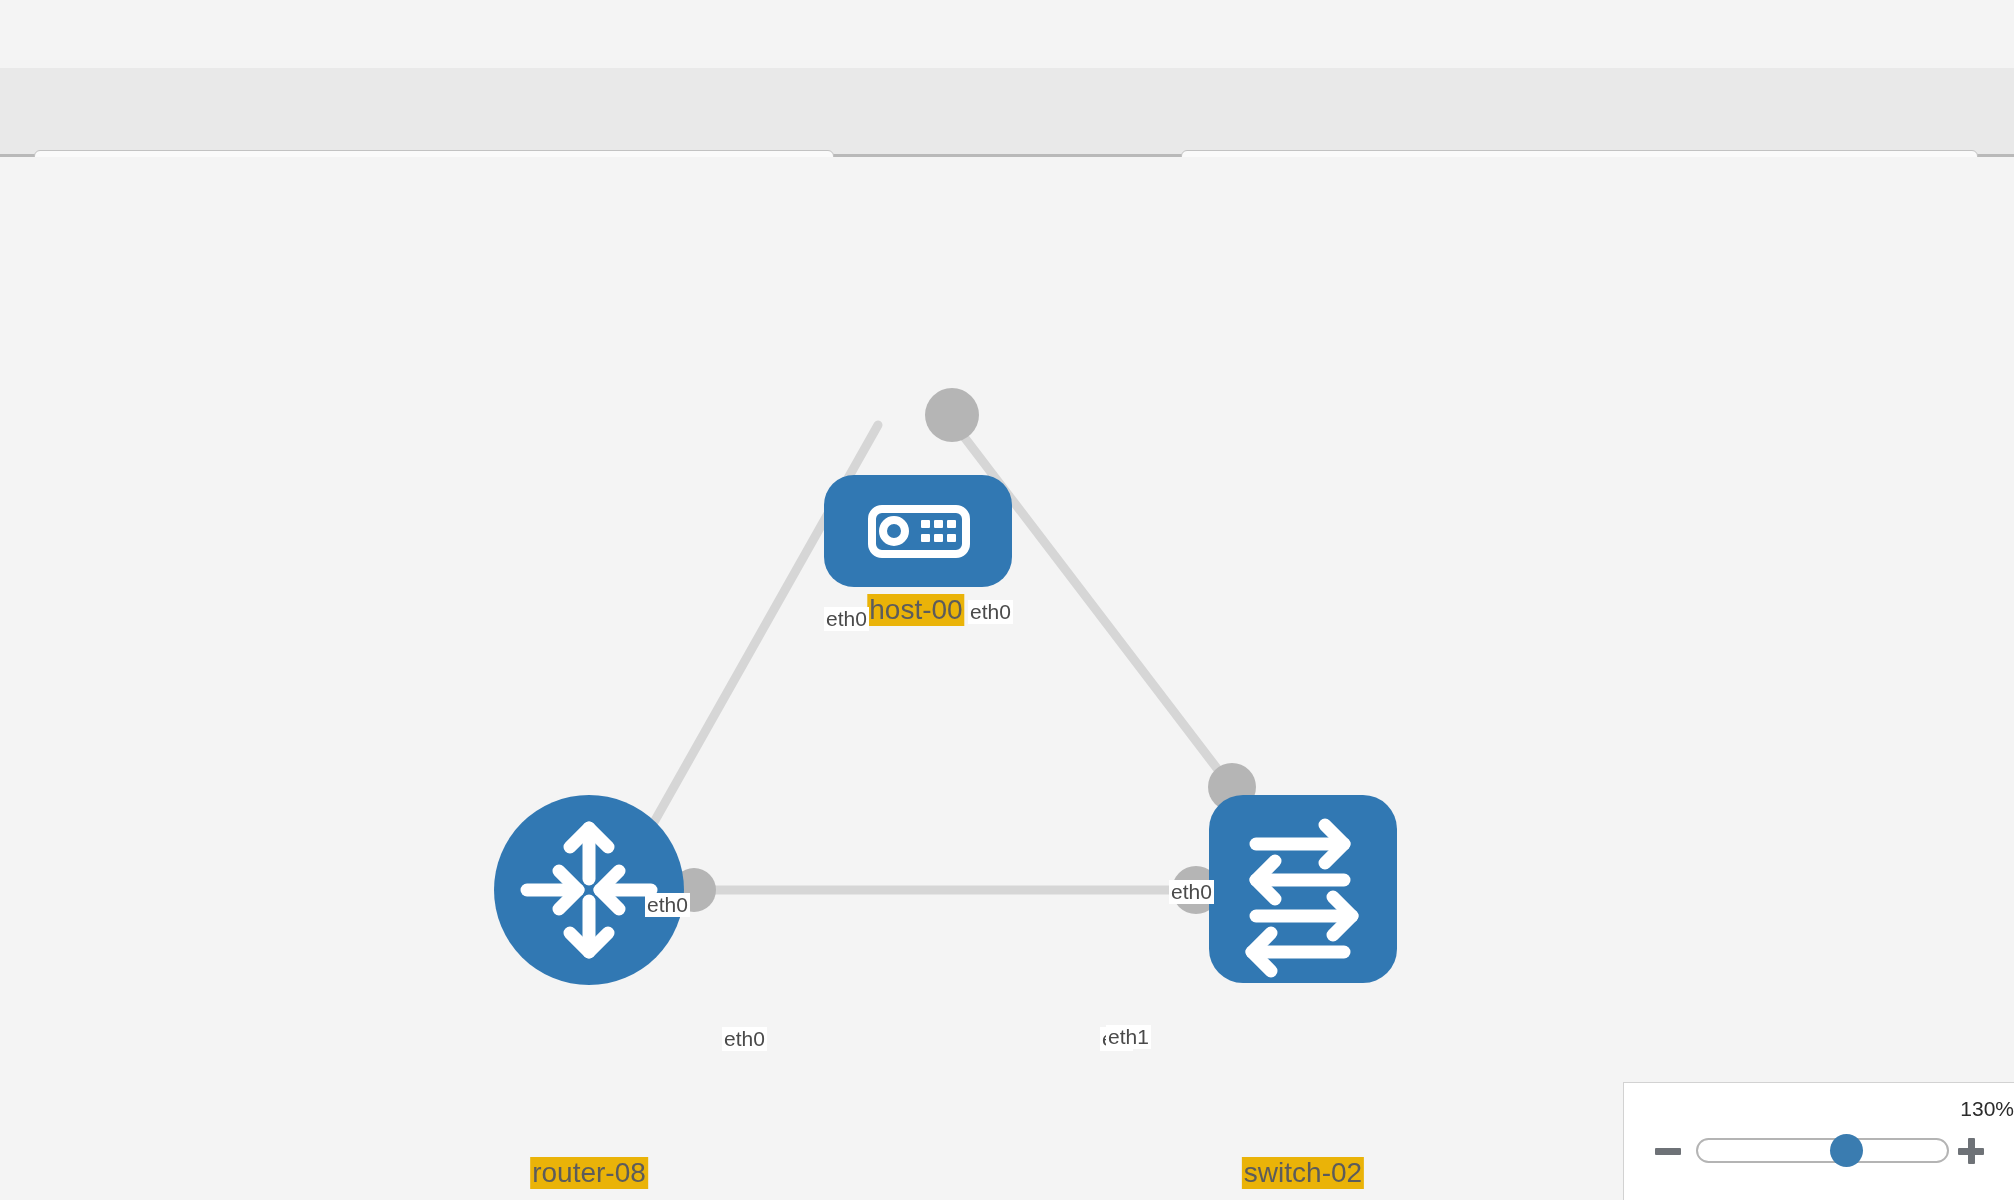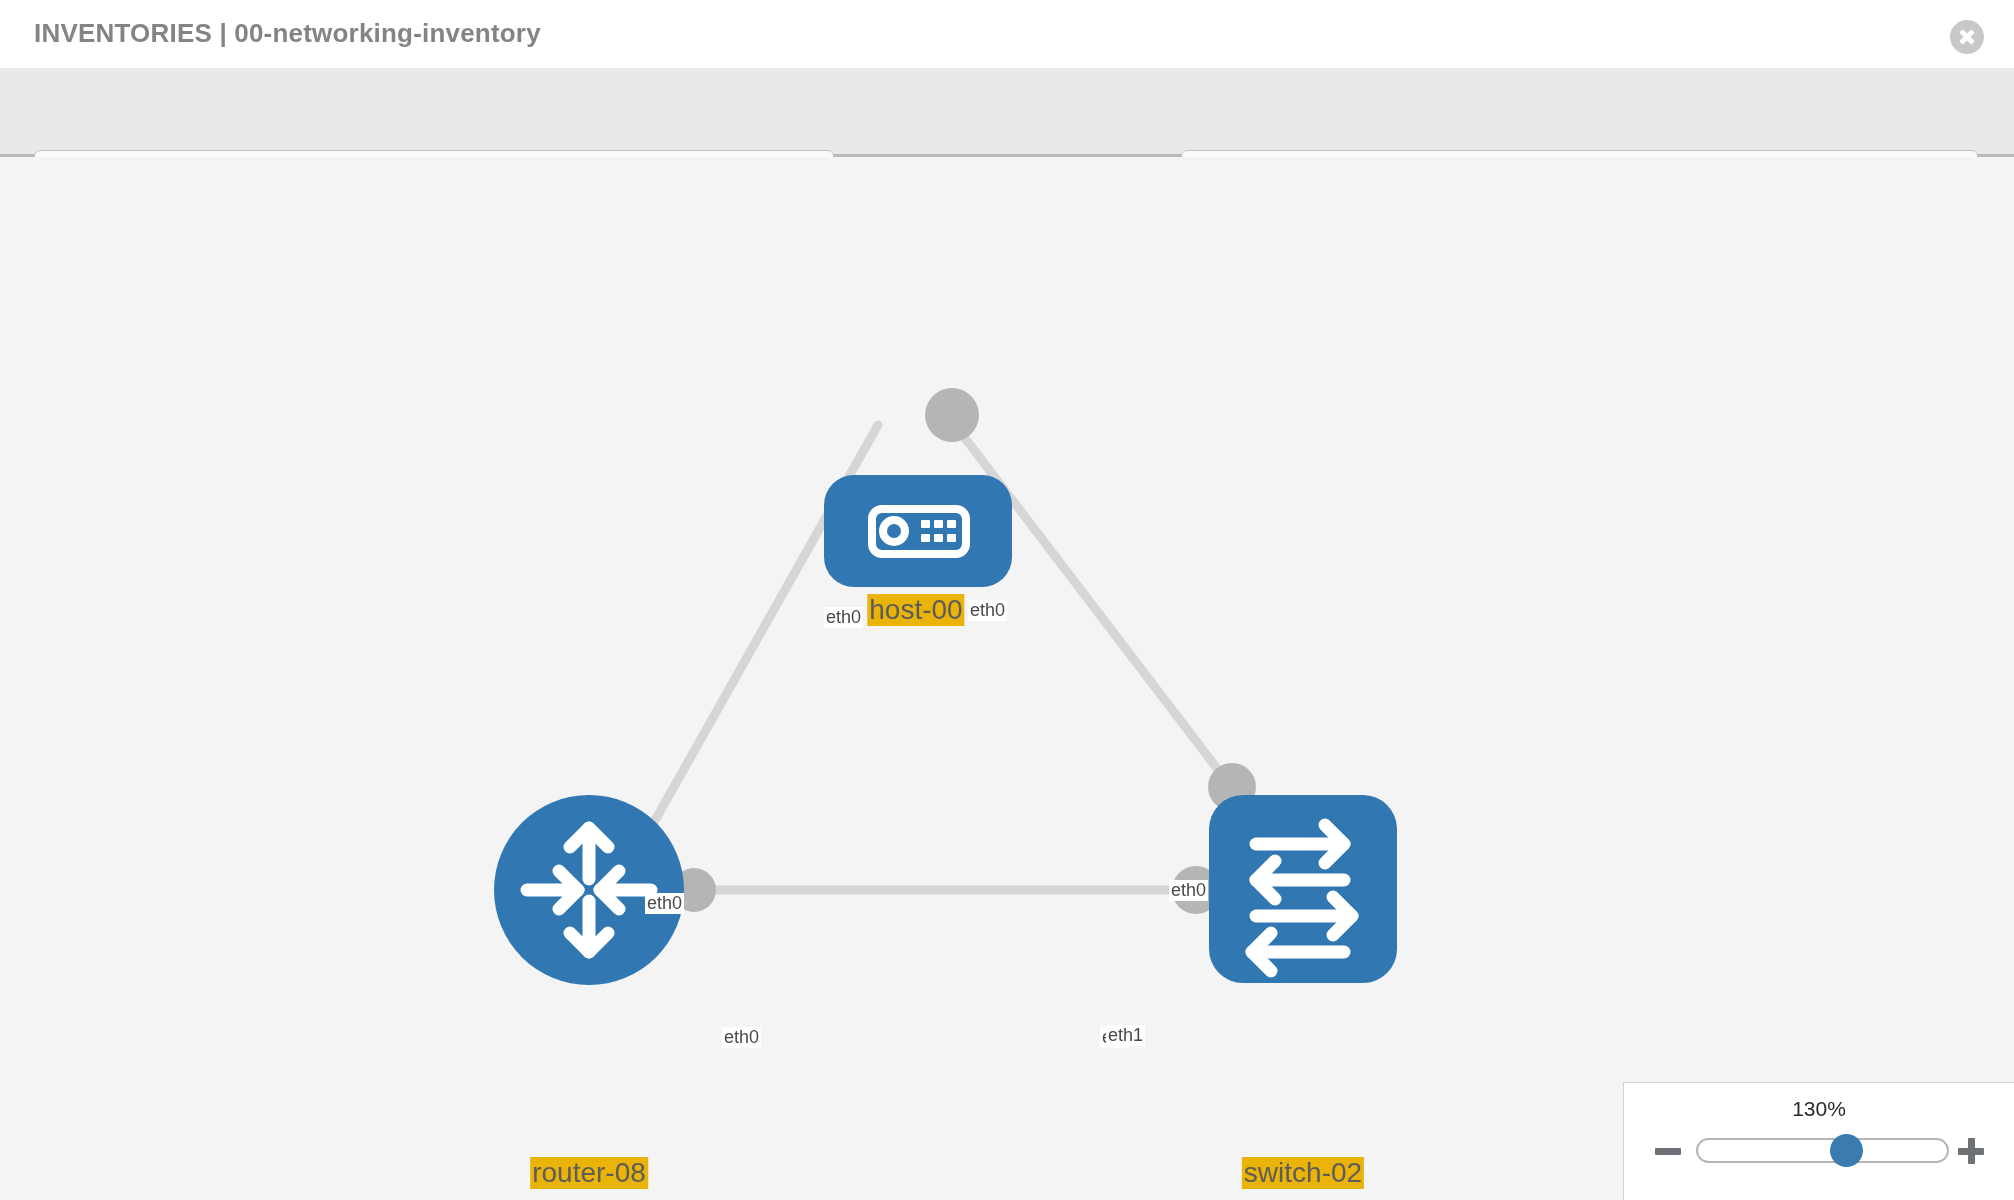--- a/index.html
+++ b/index.html
@@ -106,38 +106,38 @@
     color: #5c5c5c;
     white-space: nowrap;
     transform: translateX(-50%);
     padding: 0 2px;
   }
   .node-label.big  { font-size: 28px; }
   .edge-label {
     position: absolute;
     background: #ffffff;
     color: #4a4a4a;
-    font-size: 18px;
+    font-size: 21px;
     white-space: nowrap;
     padding: 0 2px;
   }
 
   
   .zoom-panel {
     position: absolute;
     left: 1623px; top: 1082px;
     width: 391px; height: 118px;
     background: #ffffff;
     border: 1px solid #d2d2d2;
     border-right: none; border-bottom: none;
     box-sizing: border-box;
   }
   .zoom-value {
     position: absolute; left: 0; right: 0; top: 14px;
-    text-align: center;
+    text-align: right;
     font-size: 21px;
     color: #2b2b2b;
   }
   .zoom-minus, .zoom-plus {
     position: absolute; top: 52px;
     width: 32px; height: 32px;
     cursor: pointer;
   }
   .zoom-minus { left: 28px; }
   .zoom-plus  { left: 331px; }
@@ -169,24 +169,20 @@
     background: #3a7cb0;
     border-radius: 50%;
     cursor: pointer;
   }
 </style>
 </head>
 <body>
 
 <div id="app">
 
-  <div class="header">
-    <div class="header-title">INVENTORIES | 00-networking-inventory</div>
-    <div class="close-icon"></div>
-  </div>
 
   <div class="toolbar">
 
     <div class="select-box" id="actions-select">
       <span class="sel-label">ACTIONS</span>
       <span class="caret"></span>
     </div>
 
     <div class="tool-icon" id="wrench-icon">
       <svg width="40" height="40" viewBox="0 0 40 40">

